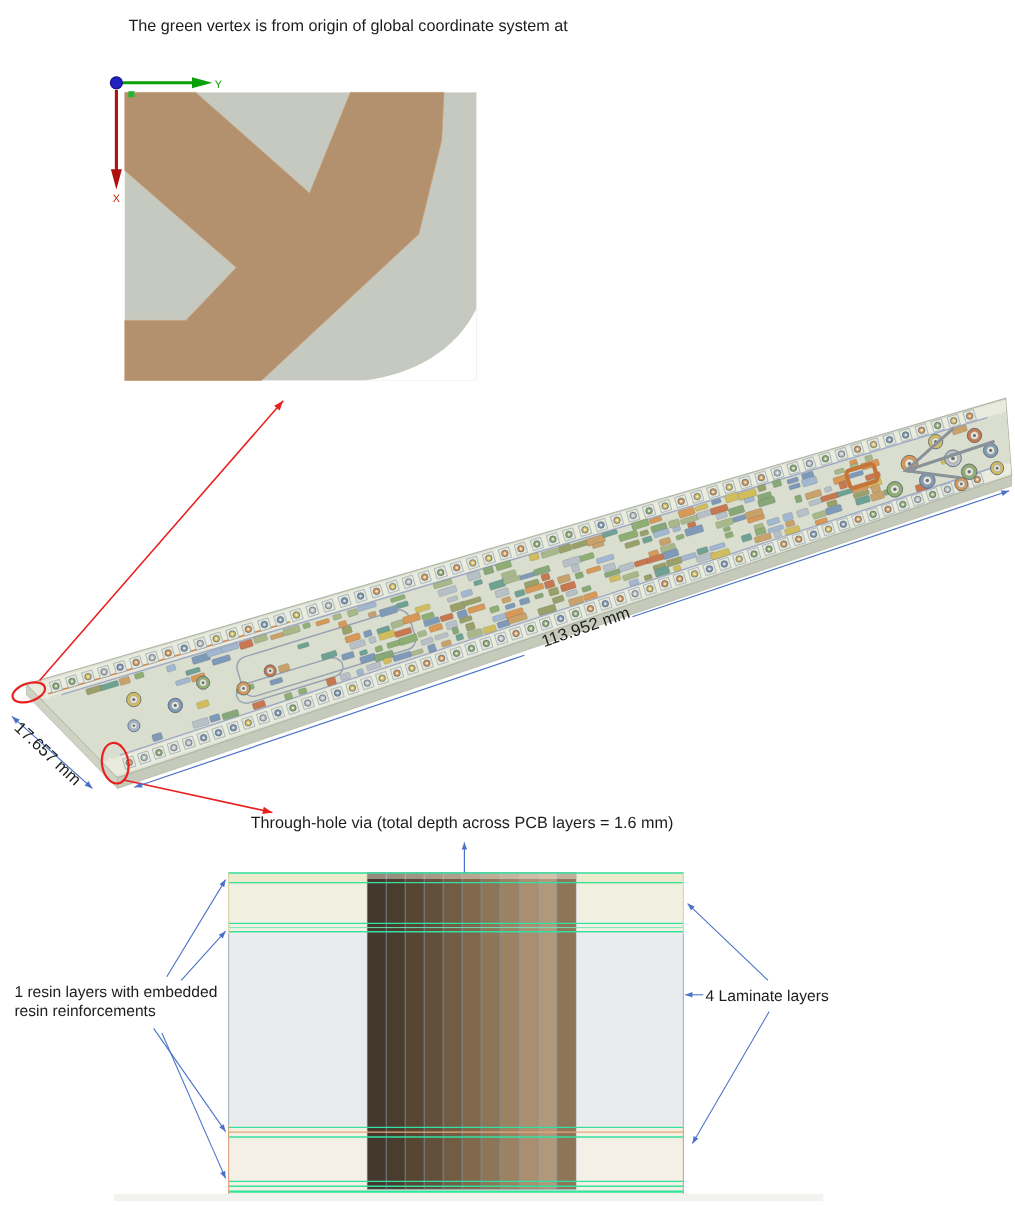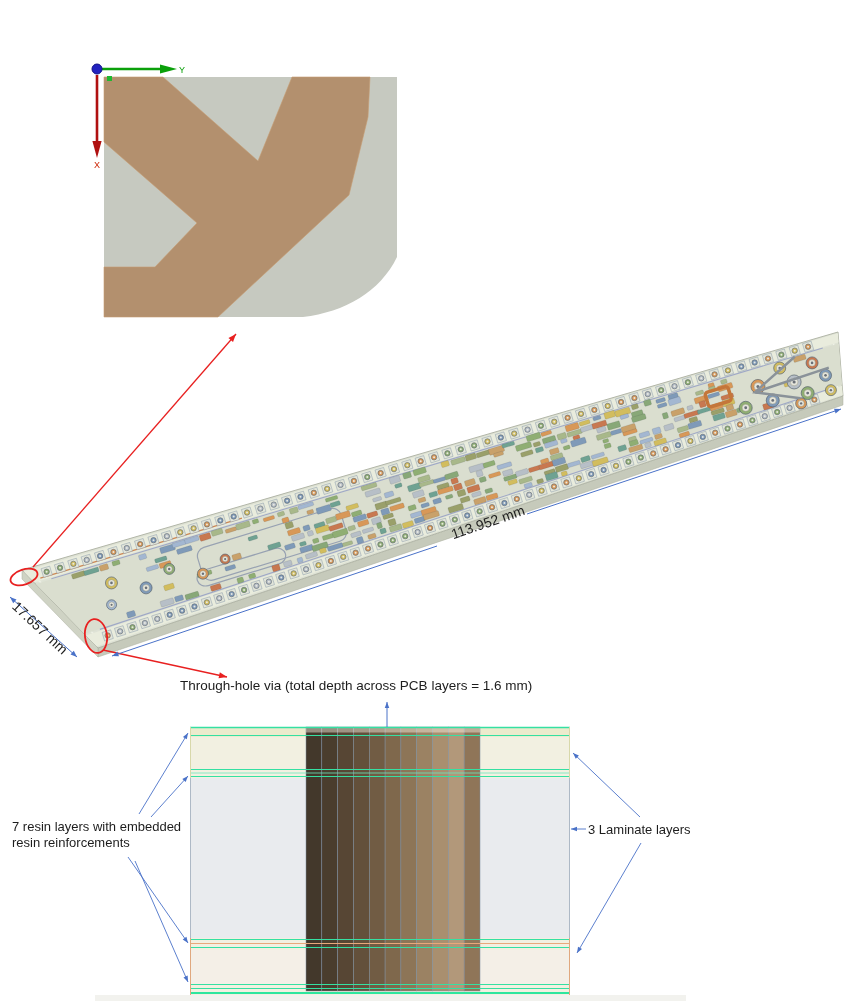--- a/index.html
+++ b/index.html
@@ -1,21 +1,21 @@
 <!DOCTYPE html>
 <html><head>
 <meta charset="utf-8">
 <style>
   html,body{margin:0;padding:0;background:#ffffff;}
   #root{position:relative;width:846px;height:1005px;overflow:hidden;background:#fff;
         font-family:"Liberation Sans",sans-serif;}
   #scene{position:absolute;left:0;top:0;z-index:1;}
   .label{position:absolute;z-index:2;color:#1d1d1d;font-family:"Liberation Sans",sans-serif;}
   .hdr{left:107px;top:13px;font-size:13.5px;line-height:17.5px;width:460px;}
-  .via-label{left:180px;top:678px;width:410px;text-align:left;font-size:13.5px;}
+  .via-label{left:180px;top:678px;width:410px;text-align:center;font-size:13.5px;}
   .resin-label{left:12px;top:819px;font-size:13px;line-height:16px;width:190px;}
   .laminate-label{left:588px;top:822px;font-size:13px;}
   .dim{font-size:14px;white-space:nowrap;}
   .dim-long{left:449px;top:527px;transform:rotate(-19deg);transform-origin:0 0;}
   .dim-short{left:20px;top:598px;transform:rotate(43deg);transform-origin:0 0;}
 </style>
 </head>
 <body>
 
 <div id="root">
@@ -764,26 +764,27 @@
           <polygon points="573,753 575.763792992694,758.7930862494472 578.9135327107034,755.4957024821563" fill="#4a72c8"></polygon>
           <line x1="586" y1="829" x2="571" y2="829" stroke="#4a72c8" stroke-width="0.9"></line>
           <polygon points="571,829 577,831.28 577,826.72" fill="#4a72c8"></polygon>
           <line x1="641" y1="843" x2="577" y2="953" stroke="#4a72c8" stroke-width="0.9"></line>
           <polygon points="577,953 581.9880756797992,948.960507332276 578.0466472598445,946.6673126152115" fill="#4a72c8"></polygon>
         </g>
     </g>
   </svg>
 
   <div class="label hdr">
+    <div>The green vertex is from origin of global coordinate system at</div>
   </div>
 
   <div class="label dim dim-long">113.952 mm</div>
   <div class="label dim dim-short">17.657 mm</div>
 
   <div class="label via-label">Through-hole via (total depth across PCB layers = 1.6 mm)</div>
 
   <div class="label resin-label">
-    <div>7  resin layers with embedded</div>
+    <div>1  resin layers with embedded</div>
     <div>resin reinforcements</div>
   </div>
 
-  <div class="label laminate-label">3 Laminate layers</div>
+  <div class="label laminate-label">4 Laminate layers</div>
 </div>
 
 </body></html>

